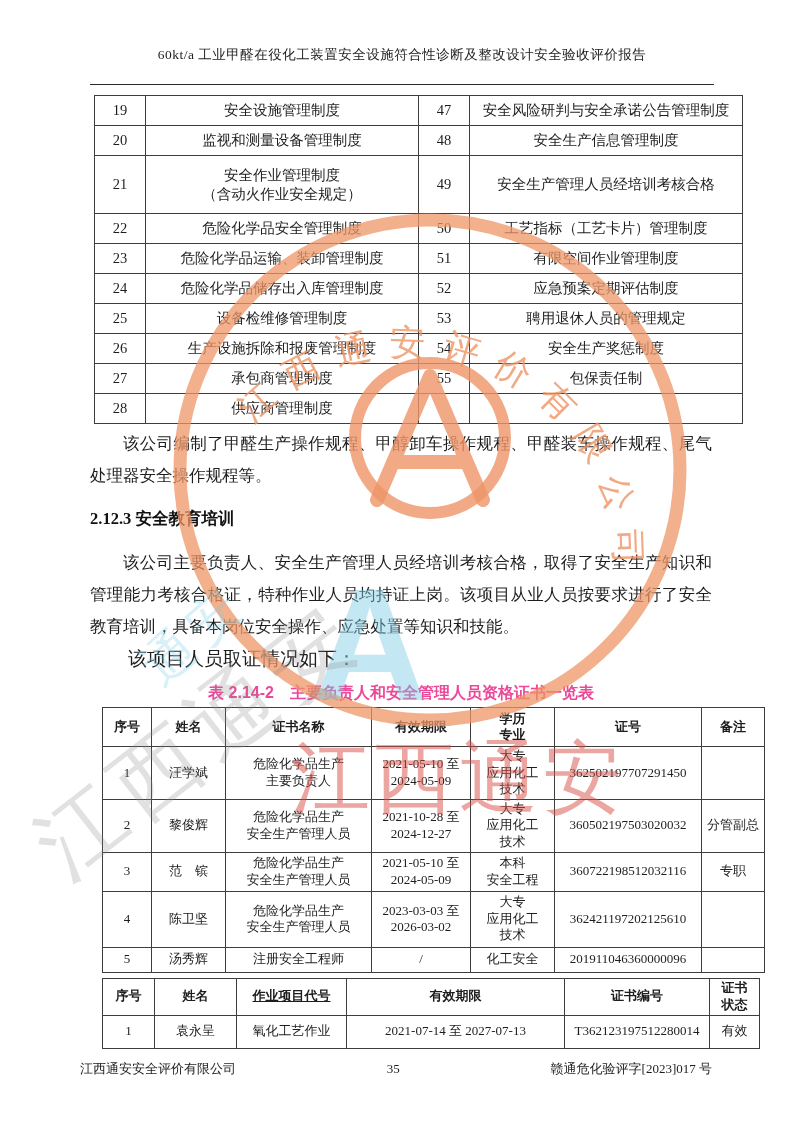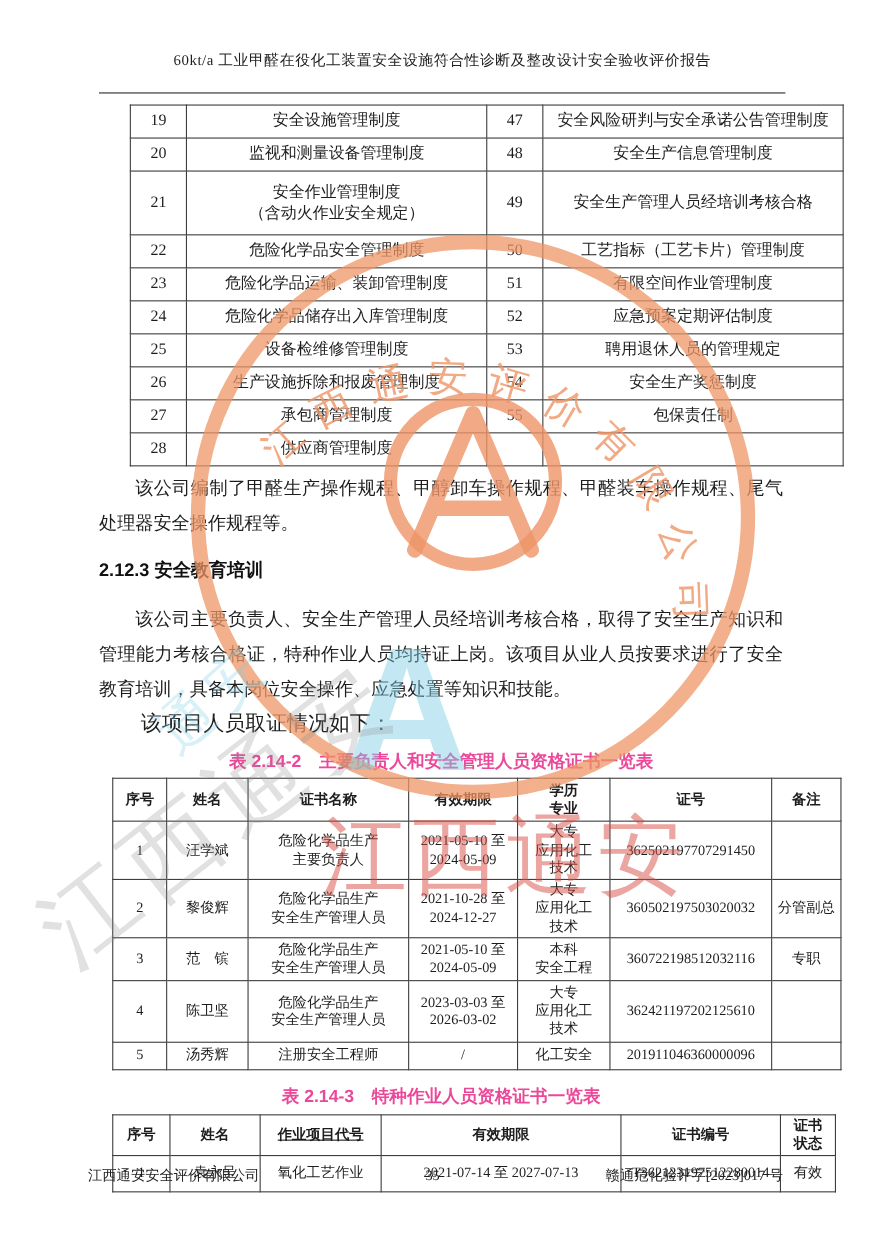--- a/index.html
+++ b/index.html
@@ -11,31 +11,31 @@
   .header{position:absolute;left:90px;right:86px;top:46px;text-align:center;
           font-size:13.5px;letter-spacing:.5px;padding-bottom:20px;border-bottom:1.6px solid #2a2a2a;}
 
   
   .main{position:absolute;left:90px;top:95px;width:622px;}
 
   table{border-collapse:collapse;table-layout:fixed;}
   td,th{border:1px solid #3d3d3d;text-align:center;vertical-align:middle;
         padding:1px 2px;white-space:pre-line;overflow:hidden;}
 
-  .t-sys{margin-left:28px;width:635px;font-size:14.5px;line-height:19px;}
+  .t-sys{margin-left:4px;width:635px;font-size:14.5px;line-height:19px;}
   .t-sys td{height:27px;}
   .t-sys tr.dbl td{height:55px;}
   .t-sys .c-no{width:46px;}
   .t-sys .c-item{width:268px;}
 
   .para{font-size:16.5px;line-height:32px;text-align:justify;text-indent:2em;margin:4px 0 0 0;}
   .para.p2{margin-top:16px;}
   .line-single{font-size:19px;line-height:32px;text-indent:2em;margin:0;}
 
-  .sec-head{margin:15px 0 0 0;font-family:Liberation Sans, sans-serif;
+  .sec-head{margin:15px 0 0 0;font-family:Liberation Serif, serif;
             font-weight:bold;font-size:16.5px;line-height:24px;color:#111;}
 
   .tbl-caption{margin:8px 0 0 0;text-align:center;font-family:"Liberation Sans","DejaVu Sans",sans-serif;
                font-weight:bold;font-size:16px;line-height:20px;color:#ec4899;}
   .tbl-caption.cap3{margin-top:15px;}
 
   .t-cert{margin:4px 0 0 12px;width:635px;font-size:13px;line-height:16.5px;}
   .t-cert th{font-family:"Liberation Sans","DejaVu Sans",sans-serif;font-weight:bold;font-size:13px;}
   .t-cert thead tr{height:39px;}
   .t-cert .r1{height:50px;}.t-cert .r2{height:53px;}.t-cert .r3{height:39px;}
@@ -225,21 +225,20 @@
           <td>汤秀辉</td>
           <td>注册安全工程师</td>
           <td>/</td>
           <td>化工安全</td>
           <td>201911046360000096</td>
           <td></td>
         </tr>
       </tbody>
     </table>
 
-    <p class="tbl-caption cap3">表 2.14-3　特种作业人员资格证书一览表</p>
 
     <table class="t-spec">
       <thead>
         <tr>
           <th class="t3-c1">序号</th>
           <th class="t3-c2">姓名</th>
           <th class="t3-c3">作业项目代号</th>
           <th class="t3-c4">有效期限</th>
           <th class="t3-c5">证书编号</th>
           <th class="t3-c6">证书

